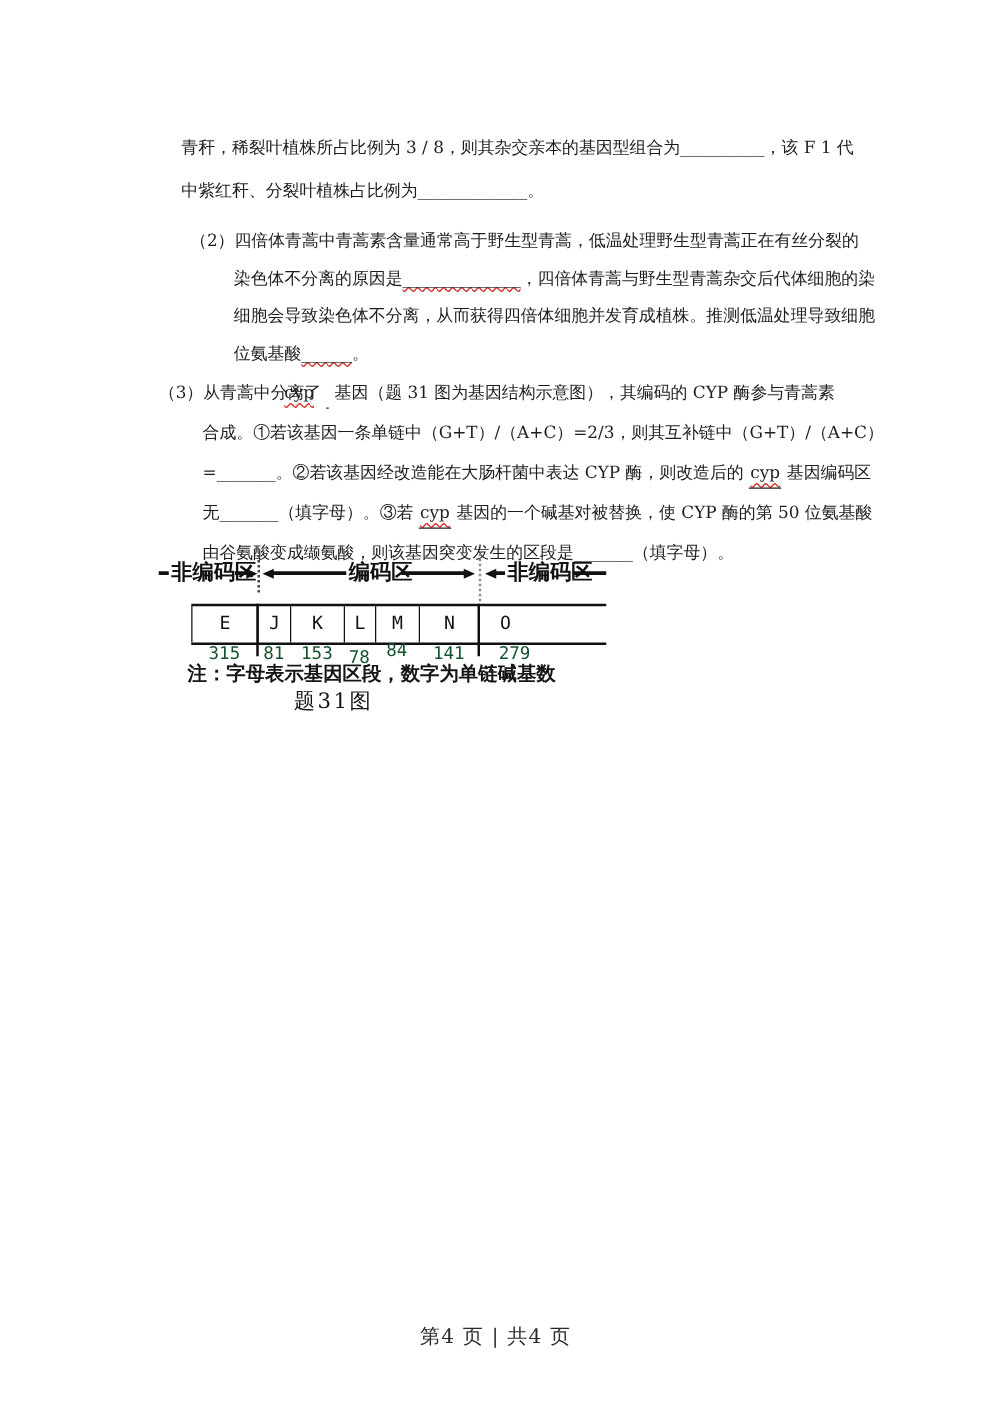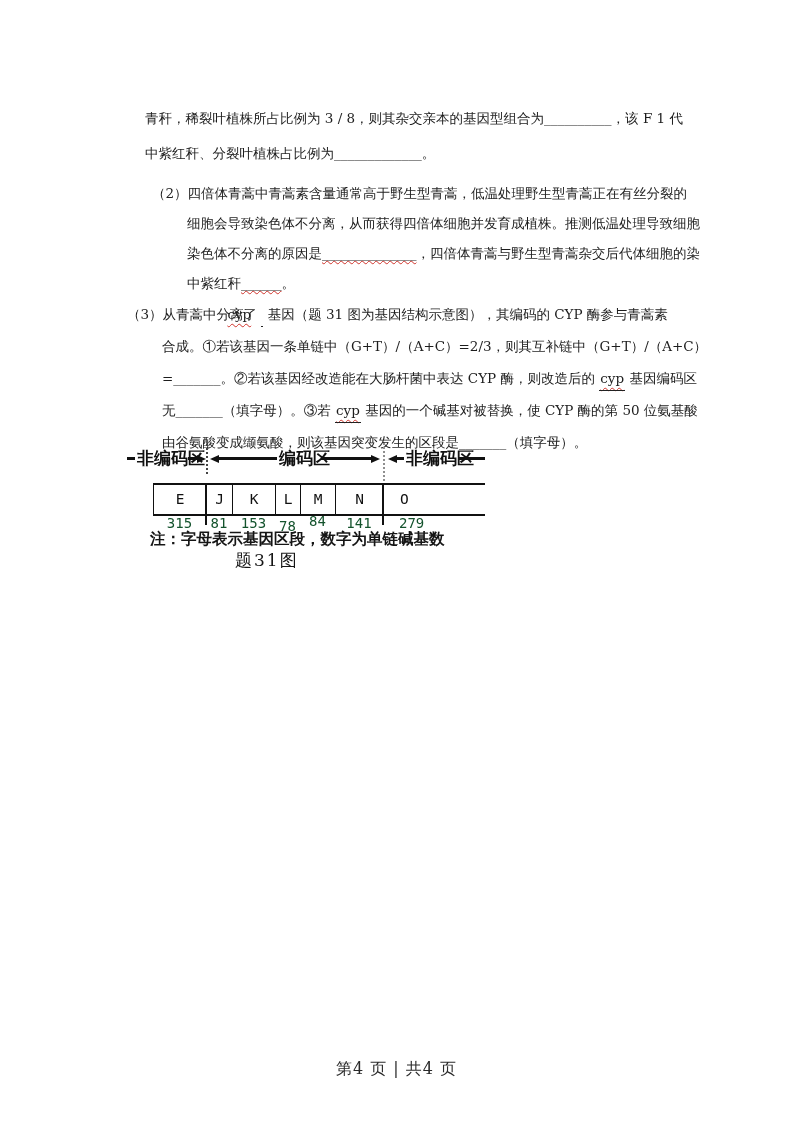--- a/index.html
+++ b/index.html
@@ -89,23 +89,23 @@
 </head>
 <body>
 
 <div class="doc">
     <div class="block b1">
       <div class="line first"><span>青秆，稀裂叶植株所占比例为 3 / 8，则其杂交亲本的基因型组合为</span><span class="u">__________</span><span>，该 F 1 代</span></div>
       <div class="line"><span>中紫红秆、分裂叶植株占比例为</span><span class="u">_____________</span><span>。</span></div>
     </div>
     <div class="block b2 hang">
       <div class="line first"><span>（2）四倍体青蒿中青蒿素含量通常高于野生型青蒿，低温处理野生型青蒿正在有丝分裂的</span></div>
+      <div class="line"><span>染色体不分离的原因是</span><span class="u wavy">______________</span><span>，四倍体青蒿与野生型青蒿杂交后代体细胞的染</span></div>
       <div class="line"><span>细胞会导致染色体不分离，从而获得四倍体细胞并发育成植株。推测低温处理导致细胞</span></div>
-      <div class="line"><span>染色体不分离的原因是</span><span class="u wavy">______________</span><span>，四倍体青蒿与野生型青蒿杂交后代体细胞的染</span></div>
-      <div class="line"><span>中紫红秆</span><span class="u wavy">______</span><span>。</span></div>
+      <div class="line"><span>位氨基酸</span><span class="u wavy">______</span><span>。</span></div>
     </div>
     <div class="block b3 hang">
       <div class="line first"><span>（3）从青蒿中分离了 </span><span class="cyp">cyp</span><span> 基因（题 31 图为基因结构示意图），其编码的 CYP 酶参与青蒿素</span></div>
       <div class="line"><span>合成。①若该基因一条单链中（G+T）/（A+C）=2/3，则其互补链中（G+T）/（A+C）</span></div>
       <div class="line"><span>=</span><span class="u">_______</span><span>。②若该基因经改造能在大肠杆菌中表达 CYP 酶，则改造后的 </span><span class="cyp">cyp</span><span> 基因编码区</span></div>
       <div class="line"><span>无</span><span class="u">_______</span><span>（填字母）。③若 </span><span class="cyp">cyp</span><span> 基因的一个碱基对被替换，使 CYP 酶的第 50 位氨基酸</span></div>
       <div class="line"><span>由谷氨酸变成缬氨酸，则该基因突变发生的区段是</span><span class="u">_______</span><span>（填字母）。</span></div>
     </div>
   </div>
 

